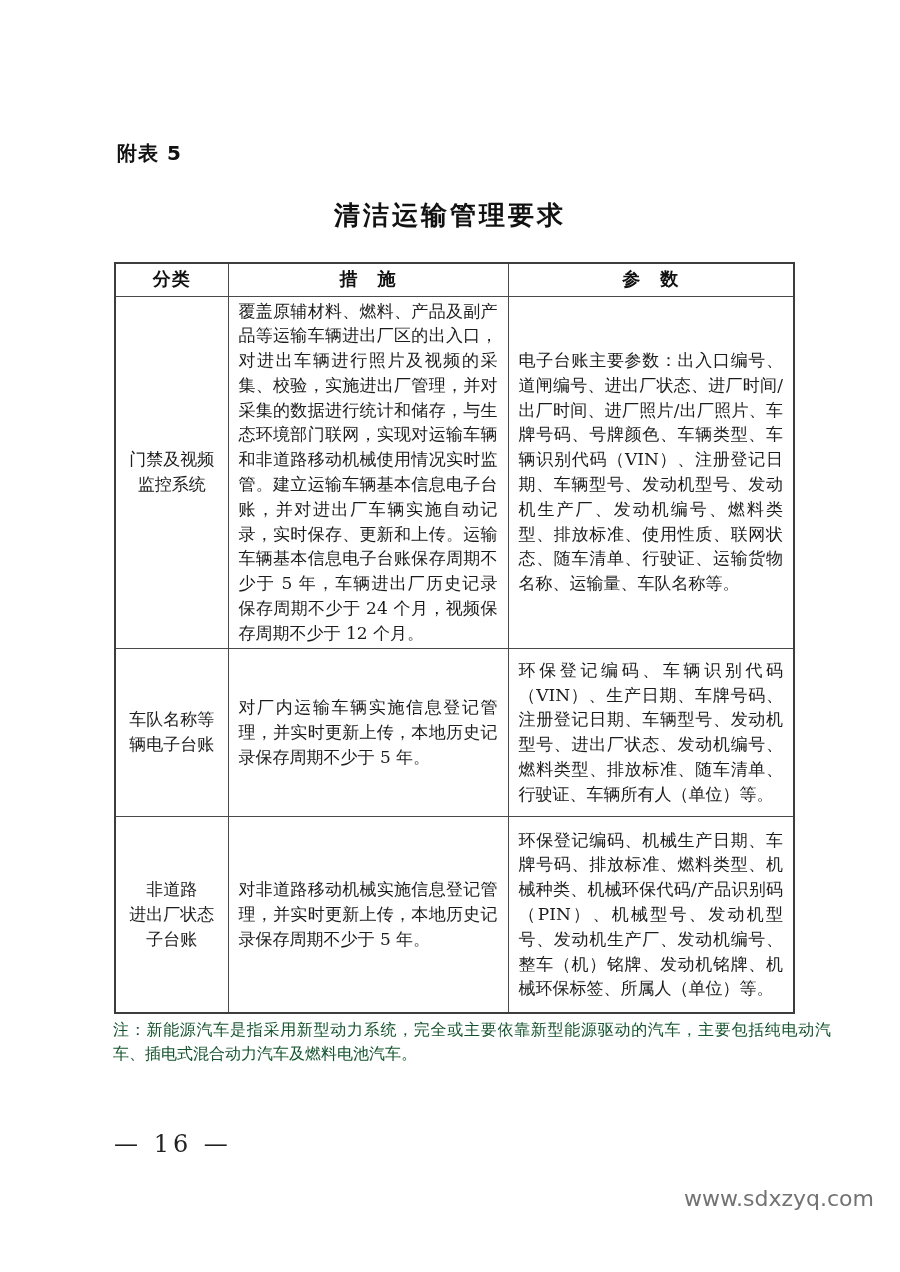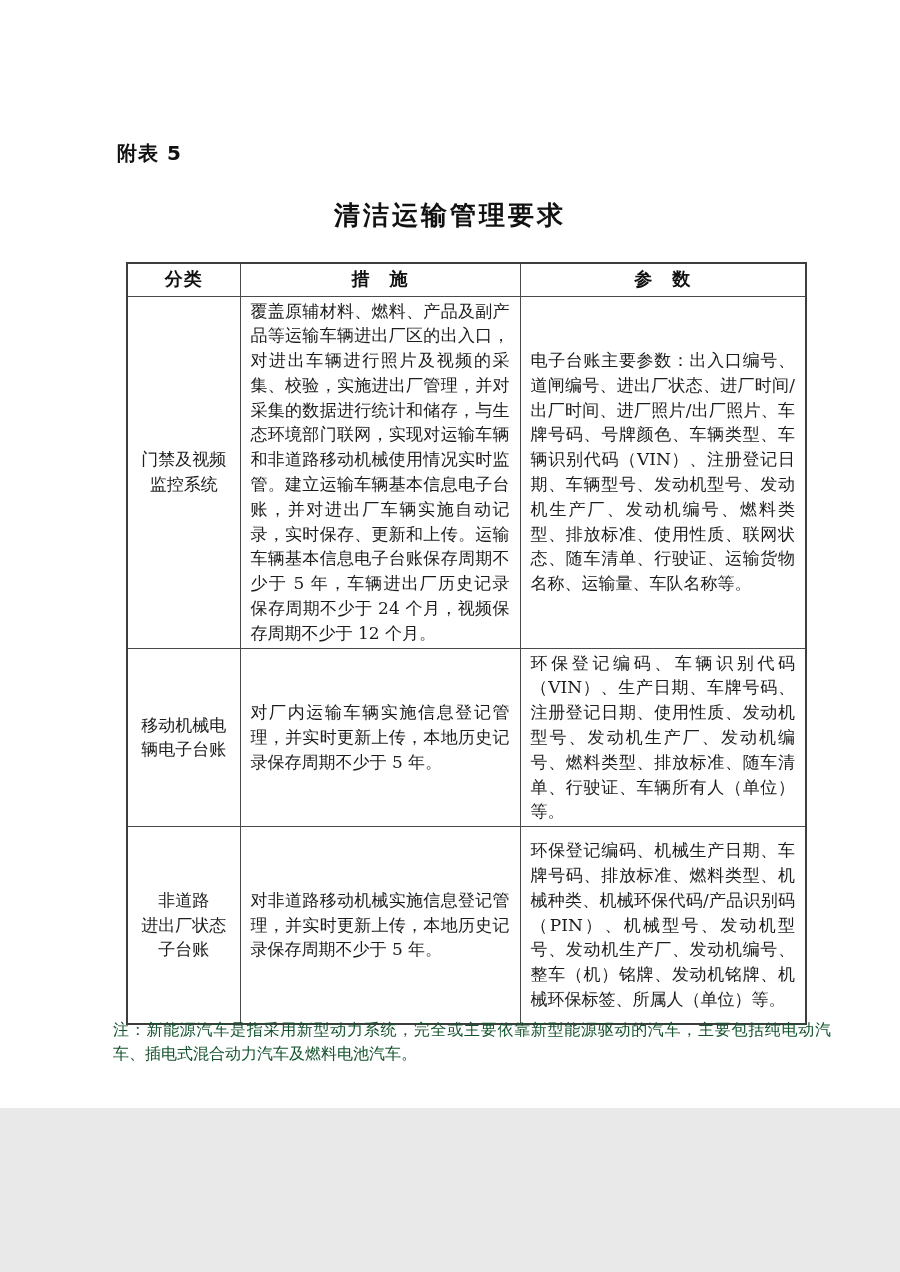--- a/index.html
+++ b/index.html
@@ -1,20 +1,20 @@
 <!DOCTYPE html>
 <html><head>
 <meta charset="utf-8">
 <style>
   * { margin: 0; padding: 0; box-sizing: border-box; }
   html, body { background: #e9e9e9; }
   .page {
     position: relative;
     width: 900px;
-    height: 1108px;
+    height: 1272px;
     margin: 0 auto;
     background: #ffffff;
     color: #1c1c1c;
     overflow: hidden;
     font-family: "DejaVu Serif", serif;
   }
   .attach-label {
     position: absolute;
     left: 117px;
     top: 140px;
@@ -31,21 +31,21 @@
     width: 100%;
     text-align: center;
     font-family: "DejaVu Sans", sans-serif;
     font-weight: bold;
     font-size: 26px;
     letter-spacing: 3px;
     color: #111;
   }
   table.req-table {
     position: absolute;
-    left: 126px;
+    left: 114px;
     top: 262px;
     width: 679px;
     border-collapse: collapse;
     table-layout: fixed;
     border: 2px solid #3d3d3d;
     font-size: 17px;
     line-height: 24.8px;
     color: #1c1c1c;
   }
   table.req-table th, table.req-table td {
@@ -126,24 +126,24 @@
       </tr>
     </thead>
     <tbody>
       <tr class="row-1">
         <td class="cell-category">门禁及视频
 监控系统</td>
         <td class="cell-measure">覆盖原辅材料、燃料、产品及副产品等运输车辆进出厂区的出入口，对进出车辆进行照片及视频的采集、校验，实施进出厂管理，并对采集的数据进行统计和储存，与生态环境部门联网，实现对运输车辆和非道路移动机械使用情况实时监管。建立运输车辆基本信息电子台账，并对进出厂车辆实施自动记录，实时保存、更新和上传。运输车辆基本信息电子台账保存周期不少于 5 年，车辆进出厂历史记录保存周期不少于 24 个月，视频保存周期不少于 12 个月。</td>
         <td class="cell-parameter">电子台账主要参数：出入口编号、道闸编号、进出厂状态、进厂时间/出厂时间、进厂照片/出厂照片、车牌号码、号牌颜色、车辆类型、车辆识别代码（VIN）、注册登记日期、车辆型号、发动机型号、发动机生产厂、发动机编号、燃料类型、排放标准、使用性质、联网状态、随车清单、行驶证、运输货物名称、运输量、车队名称等。</td>
       </tr>
       <tr class="row-2">
-        <td class="cell-category">移动机械电
+        <td class="cell-category">车队名称等
 辆电子台账</td>
         <td class="cell-measure">对厂内运输车辆实施信息登记管理，并实时更新上传，本地历史记录保存周期不少于 5 年。</td>
-        <td class="cell-parameter">环保登记编码、车辆识别代码（VIN）、生产日期、车牌号码、注册登记日期、使用性质、发动机型号、发动机生产厂、发动机编号、燃料类型、排放标准、随车清单、行驶证、车辆所有人（单位）等。</td>
+        <td class="cell-parameter">环保登记编码、车辆识别代码（VIN）、生产日期、车牌号码、注册登记日期、车辆型号、发动机型号、进出厂状态、发动机编号、燃料类型、排放标准、随车清单、行驶证、车辆所有人（单位）等。</td>
       </tr>
       <tr class="row-3">
         <td class="cell-category">非道路
 进出厂状态
 子台账</td>
         <td class="cell-measure">对非道路移动机械实施信息登记管理，并实时更新上传，本地历史记录保存周期不少于 5 年。</td>
         <td class="cell-parameter">环保登记编码、机械生产日期、车牌号码、排放标准、燃料类型、机械种类、机械环保代码/产品识别码（PIN）、机械型号、发动机型号、发动机生产厂、发动机编号、整车（机）铭牌、发动机铭牌、机械环保标签、所属人（单位）等。</td>
       </tr>
     </tbody>
   </table>

